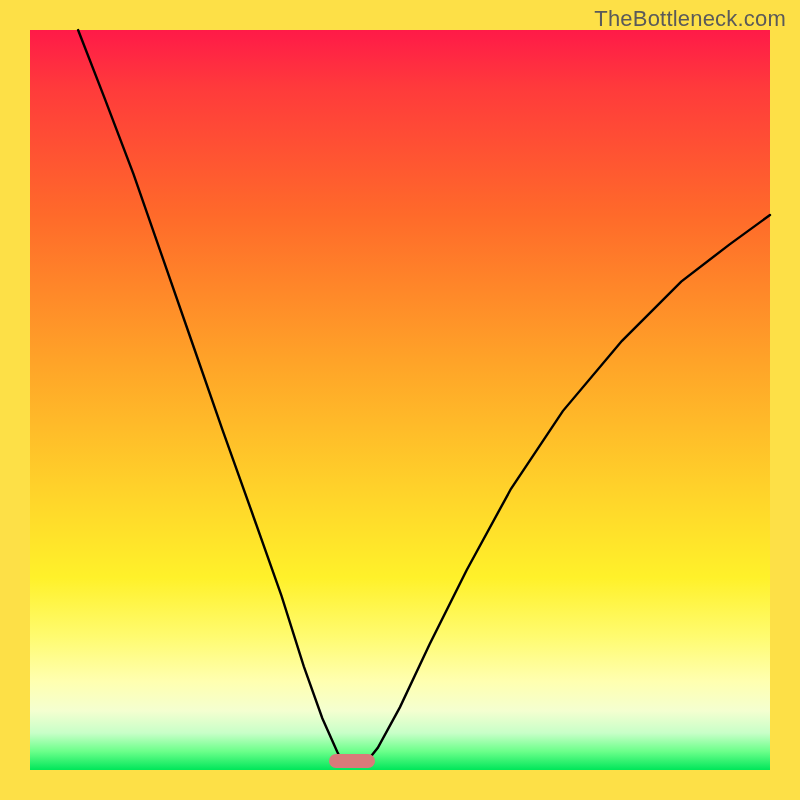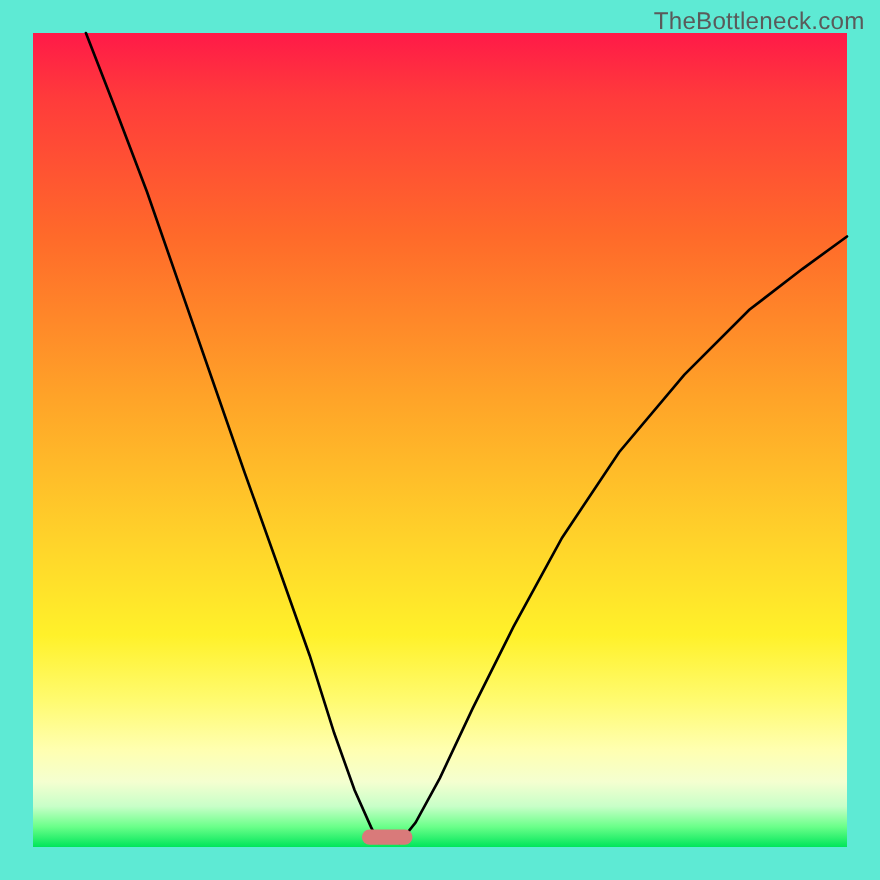--- a/index.html
+++ b/index.html
@@ -7,21 +7,21 @@
     padding: 0;
     width: 800px;
     height: 800px;
     background: #000;
     overflow: hidden;
     font-family: Arial, Helvetica, sans-serif;
   }
   .frame {
     position: absolute;
     inset: 0;
-    background: #5eead4;
+    background: #fde047;
   }
   .plot {
     position: absolute;
     left: 30px;
     top: 30px;
     width: 740px;
     height: 740px;
     background: linear-gradient(to bottom,
       #ff1a48 0%,
       #ff3b3b 8%,

